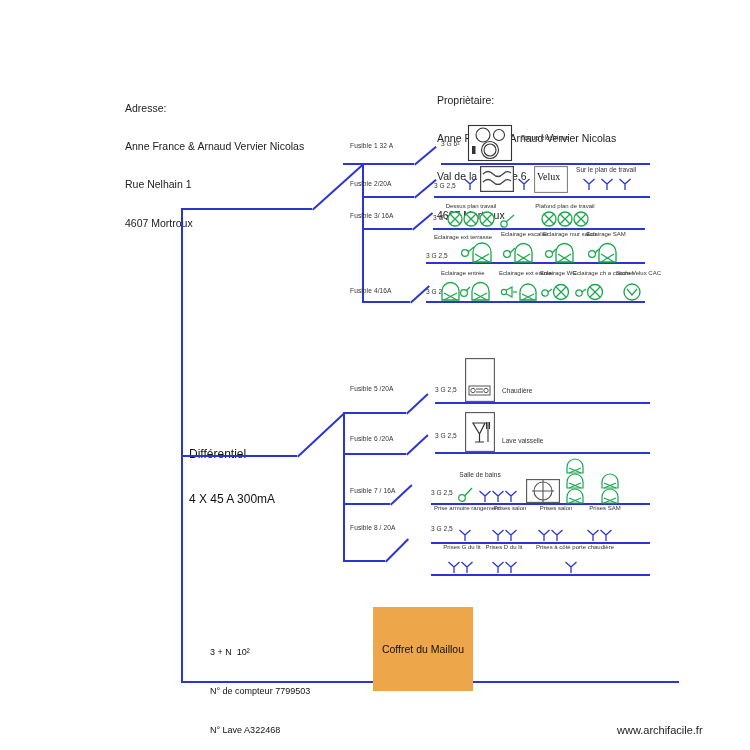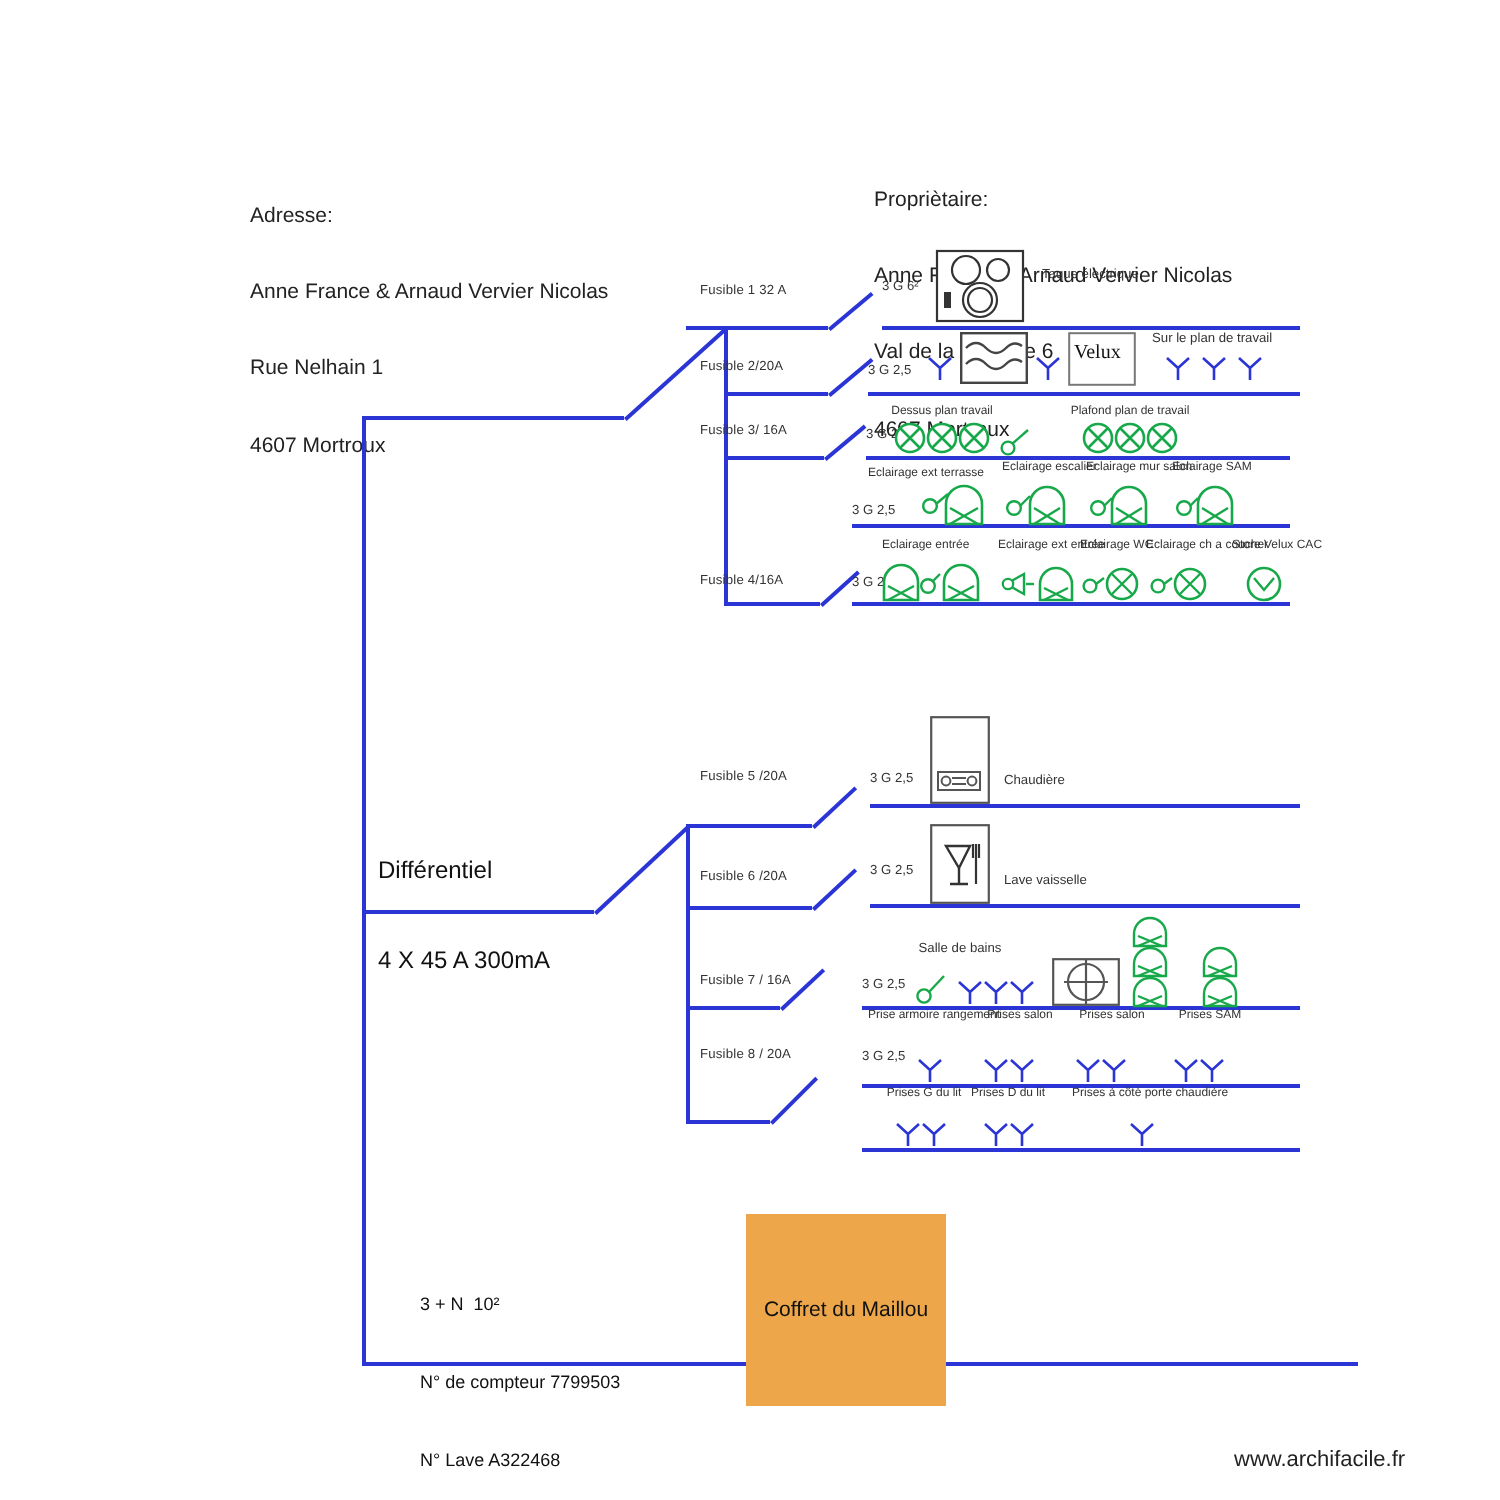--- a/index.html
+++ b/index.html
@@ -54,21 +54,21 @@
     <span class="hdr">4607 Mortroux</span>
   </div>
 
   <div class="txt block" style="left:424px;top:68px;">
     <span class="hdr">Propriètaire:</span>
     <span class="hdr">Anne France &amp; Arnaud Vervier Nicolas</span>
     <span class="hdr">Val de la Berwine 6</span>
     <span class="hdr">4607 Mortroux</span>
   </div>
 
-  <div class="txt diff" style="left:176px;top:398px;">
+  <div class="txt diff" style="left:176px;top:417px;">
     <span style="display:block">Différentiel</span>
     <span style="display:block">4 X 45 A 300mA</span>
   </div>
 
   <div class="wire wv" style="left:168px;top:208px;height:474px;"></div>
 
   <div class="wire wh" style="left:168px;top:208px;width:131px;"></div>
 
   <div class="diag" style="left:299px;top:208.5px;width:67px;transform:rotate(-42deg);"></div>
 
@@ -422,19 +422,19 @@
     </svg>
   </div>
 
   <div class="txt meter" style="left:197px;top:620px;">
     <span style="display:block">3 + N  10²</span>
     <span style="display:block">N° de compteur 7799503</span>
     <span style="display:block">N° Lave A322468</span>
     
   </div>
 
-  <div class="coffret" style="left:360px;top:607px;width:100px;height:96px;">
+  <div class="coffret" style="left:360px;top:607px;width:100px;height:84px;">
     <span>Coffret du Maillou</span>
   </div>
 
   <div class="wm" style="left:604px;top:724px;">www.archifacile.fr</div>
 
 </div>
 
 </body></html>

